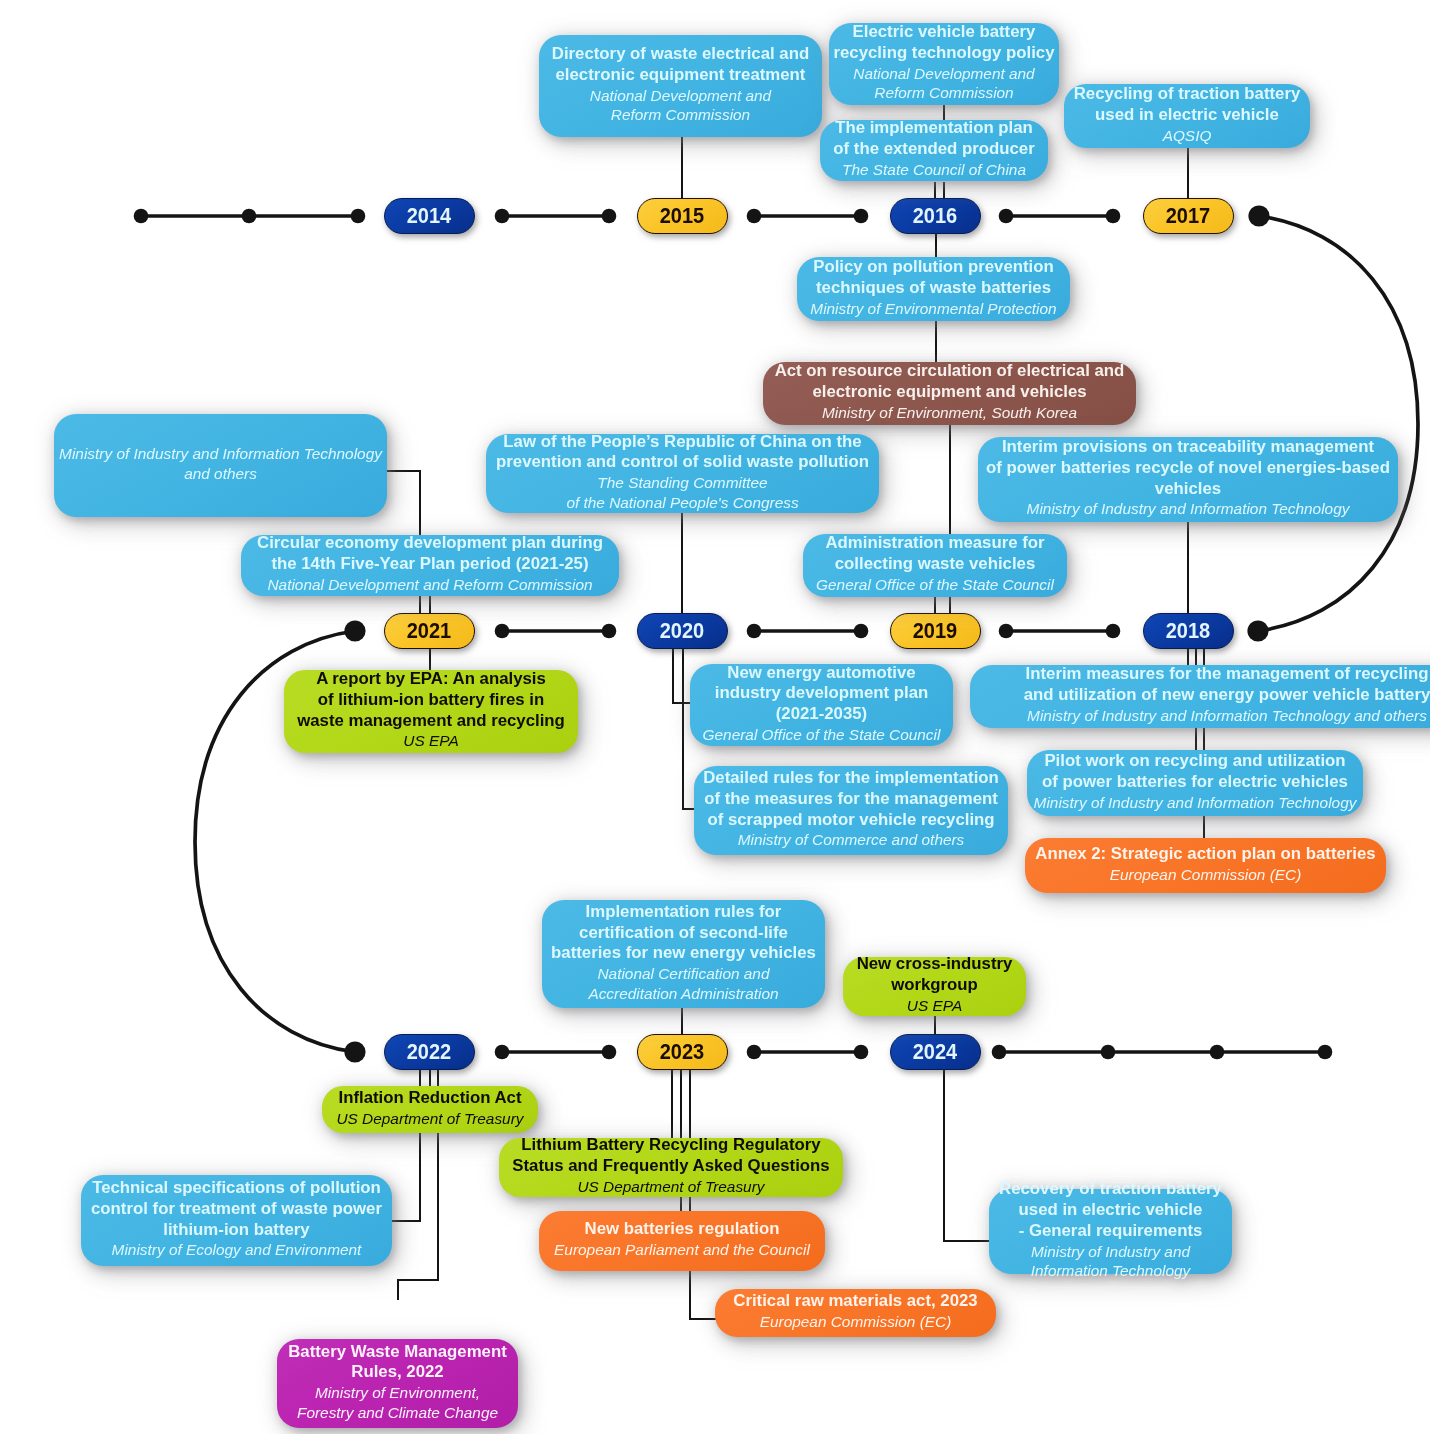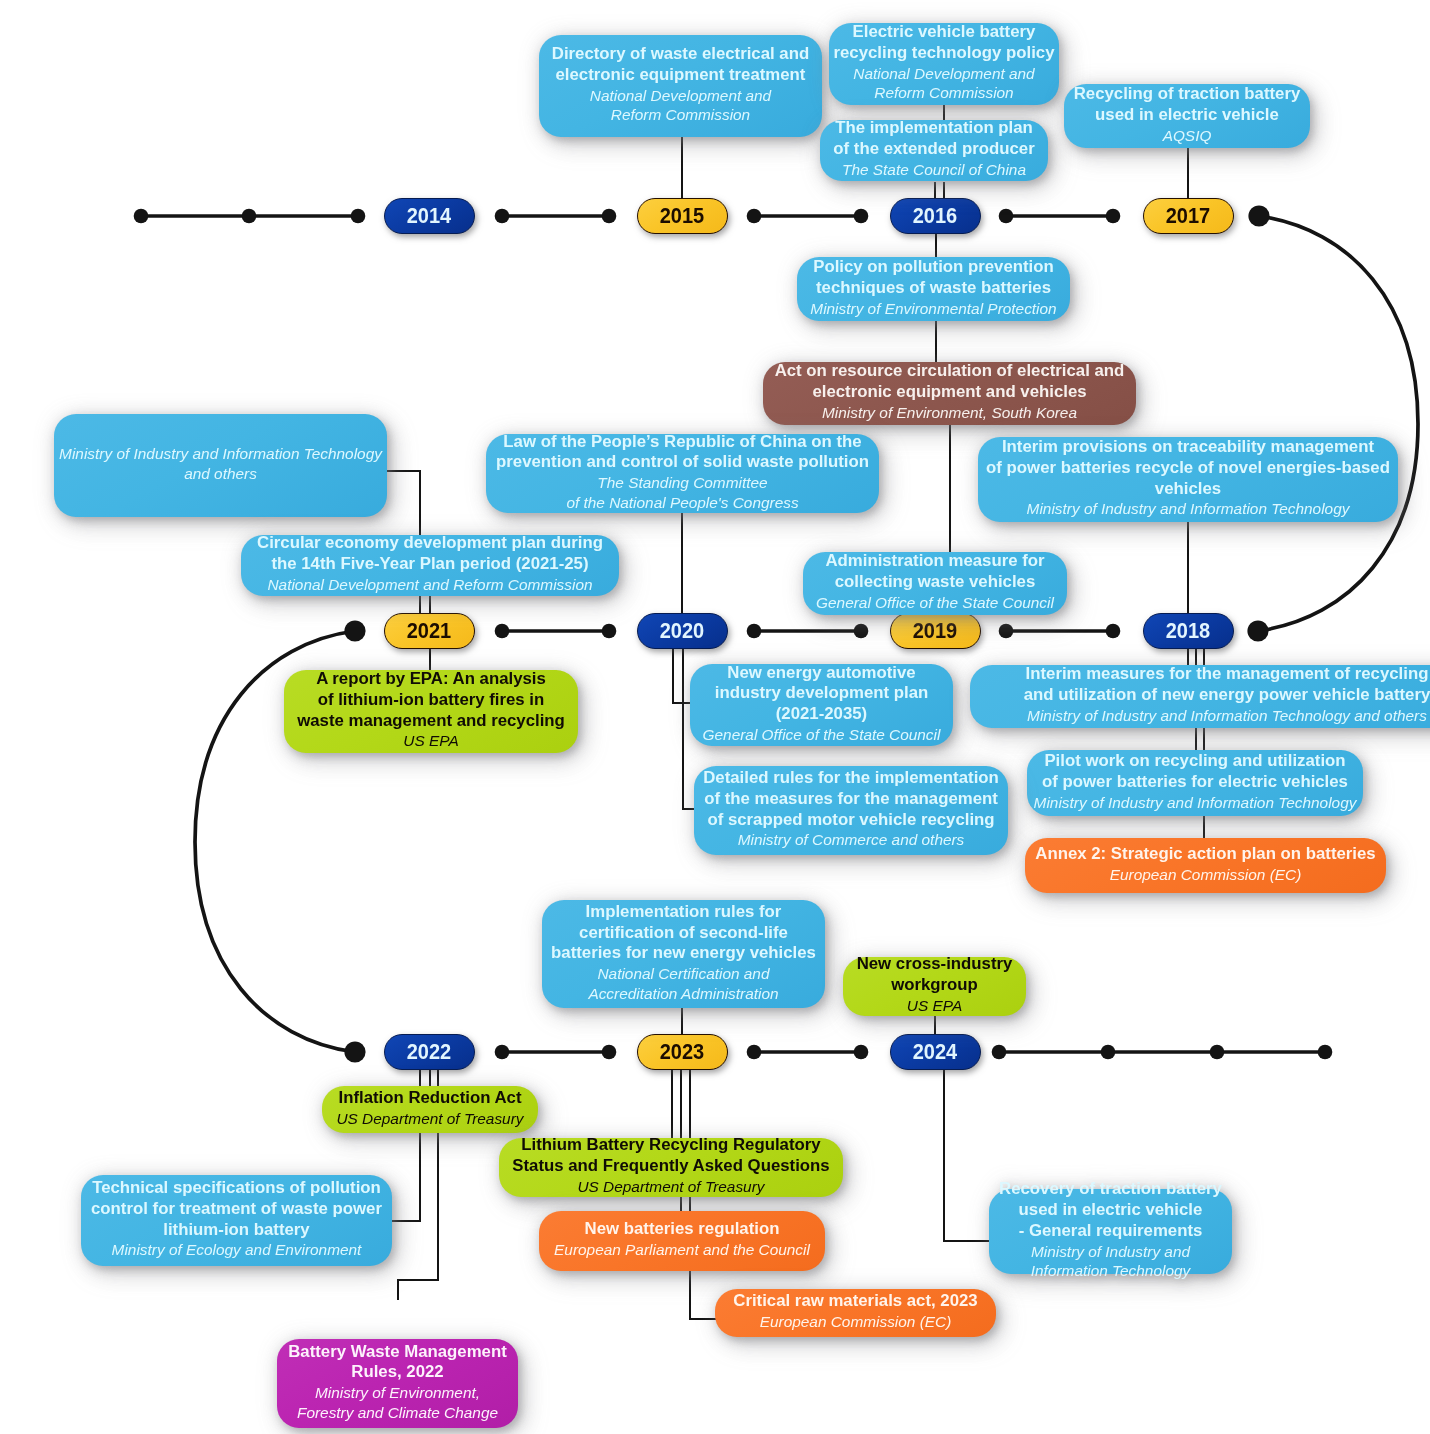--- a/index.html
+++ b/index.html
@@ -21,21 +21,21 @@
         display:flex;flex-direction:column;justify-content:center;align-items:center;
         line-height:20.8px;font-size:16.8px;padding-bottom:3px;
         filter:drop-shadow(3px 4px 4px rgba(110,110,115,.38))
                drop-shadow(5px 6px 11px rgba(118,118,124,.30))
                drop-shadow(0px 0px 9px rgba(150,150,155,.20));}
   .card .tt{font-weight:bold;white-space:pre-line;}
   .card .ss{font-style:italic;font-weight:normal;white-space:pre-line;
             font-size:15.4px;line-height:19.6px;}
   .blue{background:linear-gradient(152deg,#4cb9e6 0%,#43b5e3 45%,#38abdd 100%);color:#dcf8ff;}
   .brown{background:linear-gradient(152deg,#945d55 0%,#8d574e 45%,#854f46 100%);color:#f7f0ed;}
-  .green{background:linear-gradient(152deg,#b8dc24 0%,#b3d818 45%,#abd00f 100%);color:#100c05;}
+  .green{background:linear-gradient(152deg,#b8dc24 0%,#b3d818 45%,#abd00f 100%);color:#100c05;border-radius:21px;}
   .orange{background:linear-gradient(152deg,#fb7c33 0%,#f97528 45%,#f46c1e 100%);color:#fff4ec;}
   .purple{background:linear-gradient(152deg,#c02eb6 0%,#bb24b1 45%,#b11ea7 100%);color:#fdf2fc;margin-top:40px;}
 </style>
 </head>
 <body>
 
 <div id="stage">
   <svg id="wires" viewBox="0 0 1430 1434">
     <path d="M1259,216 C1350,229 1418,302 1418,424 C1418,545 1350,618 1258,631" fill="none" stroke="#141414" stroke-width="3.7"></path>
     <path d="M355,631 C264,643 195,718 195,842 C195,966 264,1040 355,1052" fill="none" stroke="#141414" stroke-width="3.7"></path>
@@ -192,21 +192,21 @@
     <div class="tt">Interim provisions on traceability management
 of power batteries recycle of novel energies-based
 vehicles</div>
     <div class="ss">Ministry of Industry and Information Technology</div>
   </div>
   <div class="card blue" style="left:241px;top:535px;width:378px;height:61px">
     <div class="tt">Circular economy development plan during
 the 14th Five-Year Plan period (2021-25)</div>
     <div class="ss">National Development and Reform Commission</div>
   </div>
-  <div class="card blue" style="left:803px;top:552px;width:264px;height:63px">
+  <div class="card blue" style="left:803px;top:534px;width:264px;height:63px">
     <div class="tt">Administration measure for
 collecting waste vehicles</div>
     <div class="ss">General Office of the State Council</div>
   </div>
   <div class="card green" style="left:284px;top:670px;width:294px;height:83px">
     <div class="tt">A report by EPA: An analysis
 of lithium-ion battery fires in
 waste management and recycling</div>
     <div class="ss">US EPA</div>
   </div>

